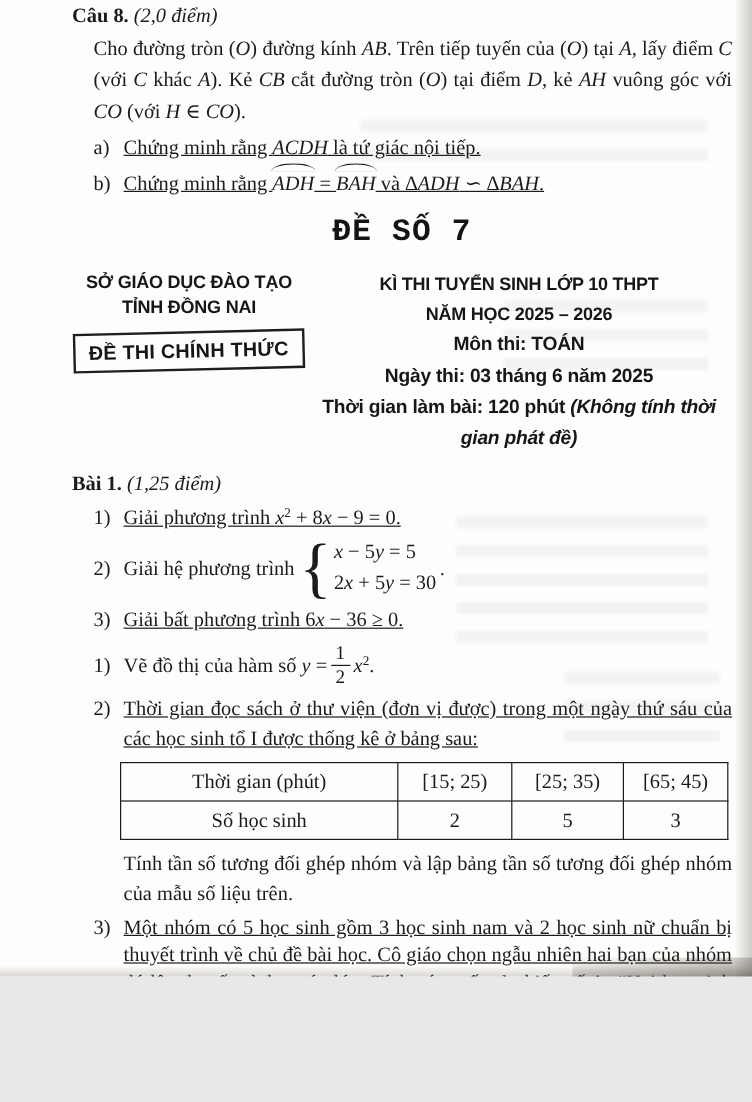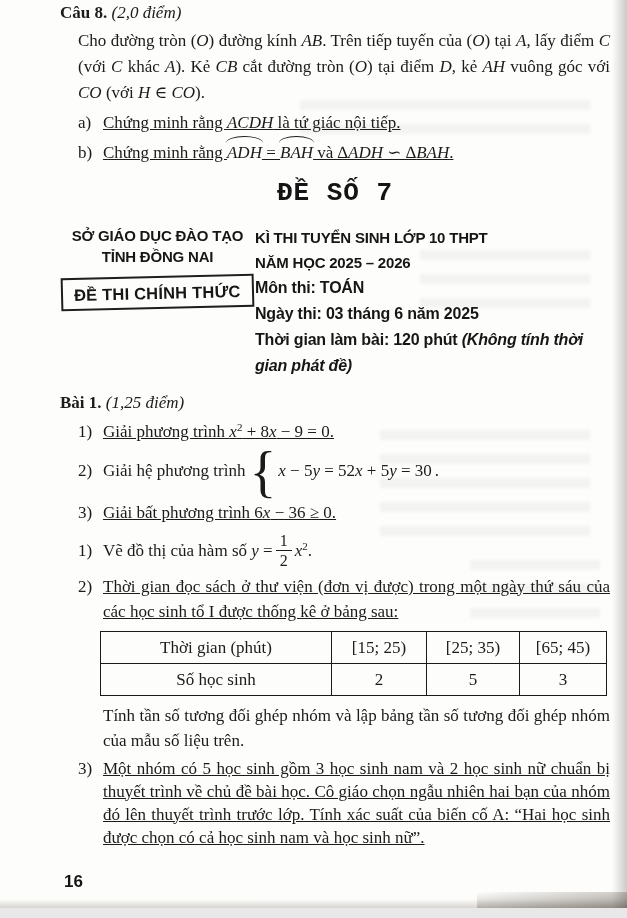--- a/index.html
+++ b/index.html
@@ -1,18 +1,18 @@
 <!DOCTYPE html>
 <html><head>
 <meta charset="utf-8">
 <style>
   html,body { margin:0; padding:0; }
   body { background:#e8e8e8; }
   .page {
-    position:relative; width:627px; height:908px; margin:0 auto;
+    position:relative; width:627px; height:814px; margin:0 auto;
     background:#fdfdfb; overflow:hidden;
     font-family:"Liberation Serif","DejaVu Serif",serif;
     color:#1b1b1b; font-size:17px; line-height:25px;
   }
   .serif-b { font-weight:bold; }
   .pts { font-style:italic; }
 
   
   .seg-i { font-style:italic; }
   .seg-sup { font-size:11px; vertical-align:6px; line-height:0; }
@@ -35,21 +35,21 @@
 
   
   .de-title {
     margin:14px 17px 0 60px; text-align:center;
     font-family:Liberation Mono, monospace;
     font-weight:bold; font-size:26px; line-height:28px; letter-spacing:1px;
     color:#141414;
   }
   .header-row { display:flex; margin-top:10px; padding:8px 17px 0 60px; }
   .hdr-left { flex:none; width:195px; text-align:center; }
-  .hdr-right { flex:1; text-align:left; }
+  .hdr-right { flex:1; text-align:center; }
   .sans {
     font-family:"Liberation Sans","DejaVu Sans",sans-serif;
     font-weight:bold; color:#161616; letter-spacing:-0.2px;
   }
   .hdr-left .sans-line { font-size:15px; line-height:21px; }
   .official-box {
     display:inline-block; margin-top:9px; padding:5px 11px 4px;
     border:2.4px solid #1e1e1e; font-size:16.5px; line-height:20px;
     transform:rotate(-1.4deg); letter-spacing:0.2px;
   }
@@ -61,21 +61,21 @@
   
   .mathline { display:inline-flex; align-items:center; }
   .frac { display:inline-flex; flex-direction:column; text-align:center;
           vertical-align:middle; line-height:17px; font-size:16px; margin:0 3px; }
   .frac .num { padding:0 4px 1px; }
   .frac .den { border-top:1.6px solid #1b1b1b; padding:1px 4px 0; }
 
   .item.sysrow { align-items:center; }
   .system { display:inline-flex; align-items:center; margin-left:4px; }
   .brace { font-size:56px; font-weight:400; line-height:0.85; transform:translateY(2px); }
-  .sys-lines { display:flex; flex-direction:row; line-height:26px; margin-left:2px; }
+  .sys-lines { display:flex; flex-direction:column; line-height:26px; margin-left:2px; }
   .sys-period { align-self:center; margin-left:3px; }
 
   
   table.stat {
     border-collapse:collapse; margin:7px 0 0 40px;
     font-size:17px;
     padding-left:24px;
   }
   table.stat td {
     border:1.9px solid #1a1a1a; text-align:center; height:31px; padding:0 6px;

